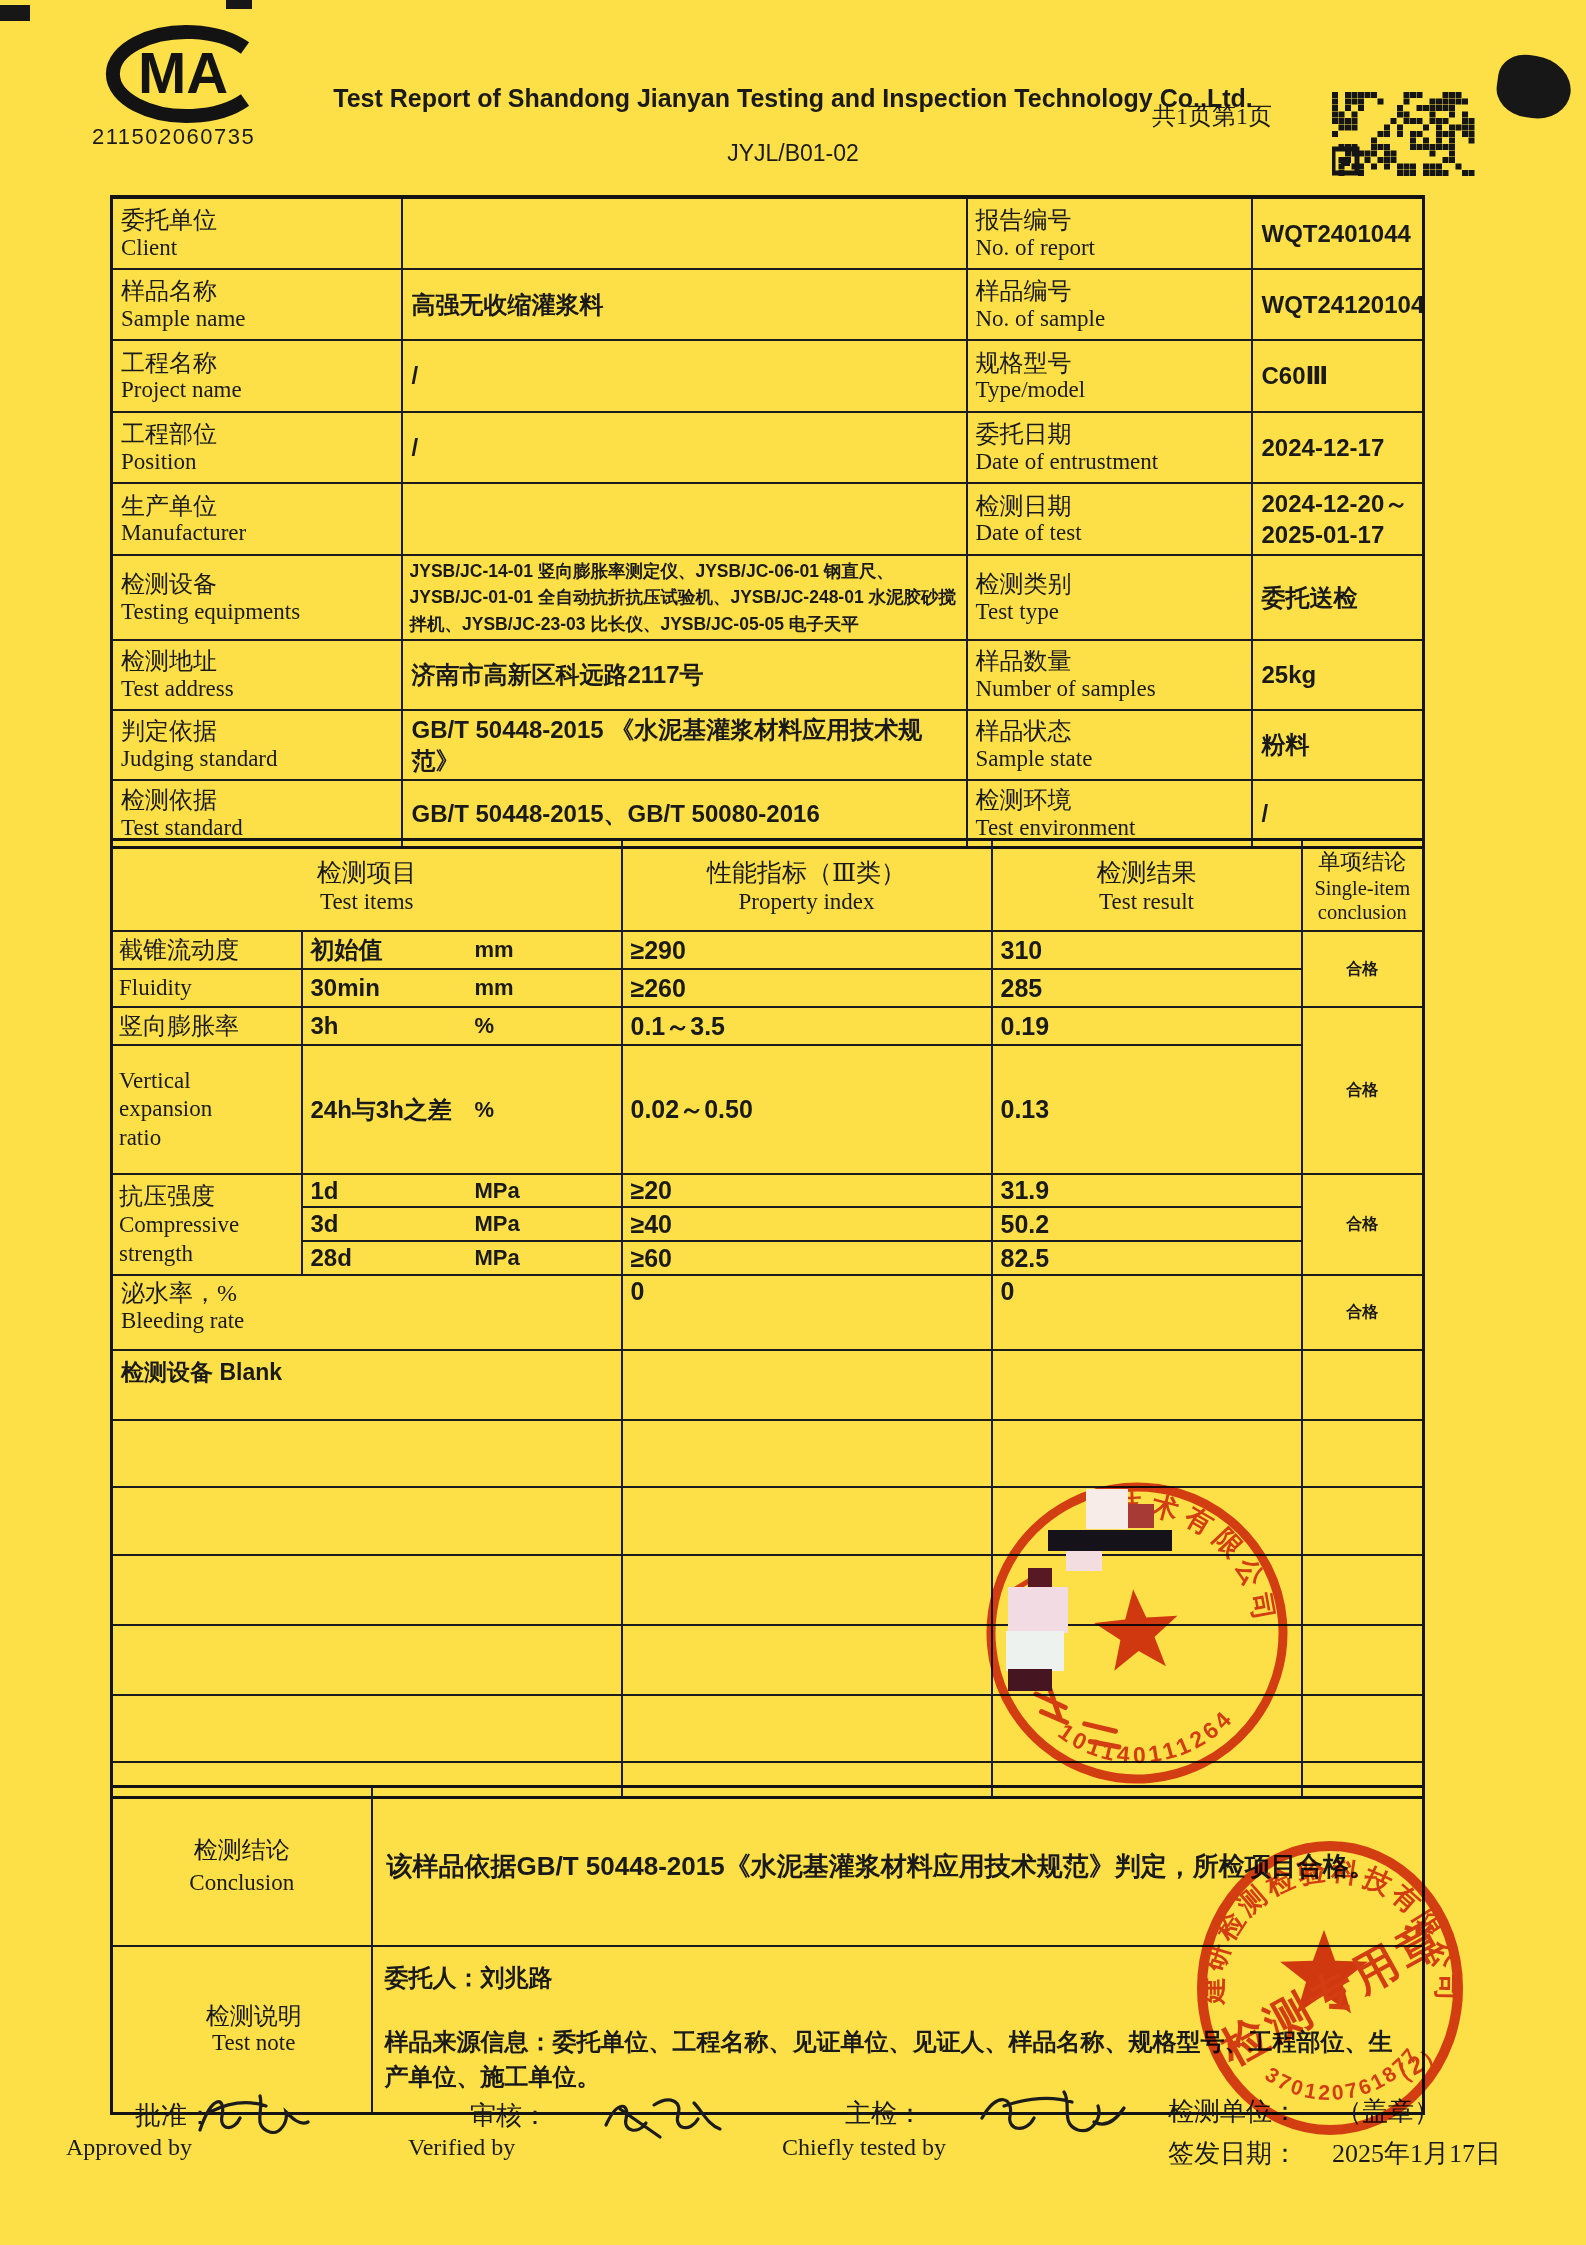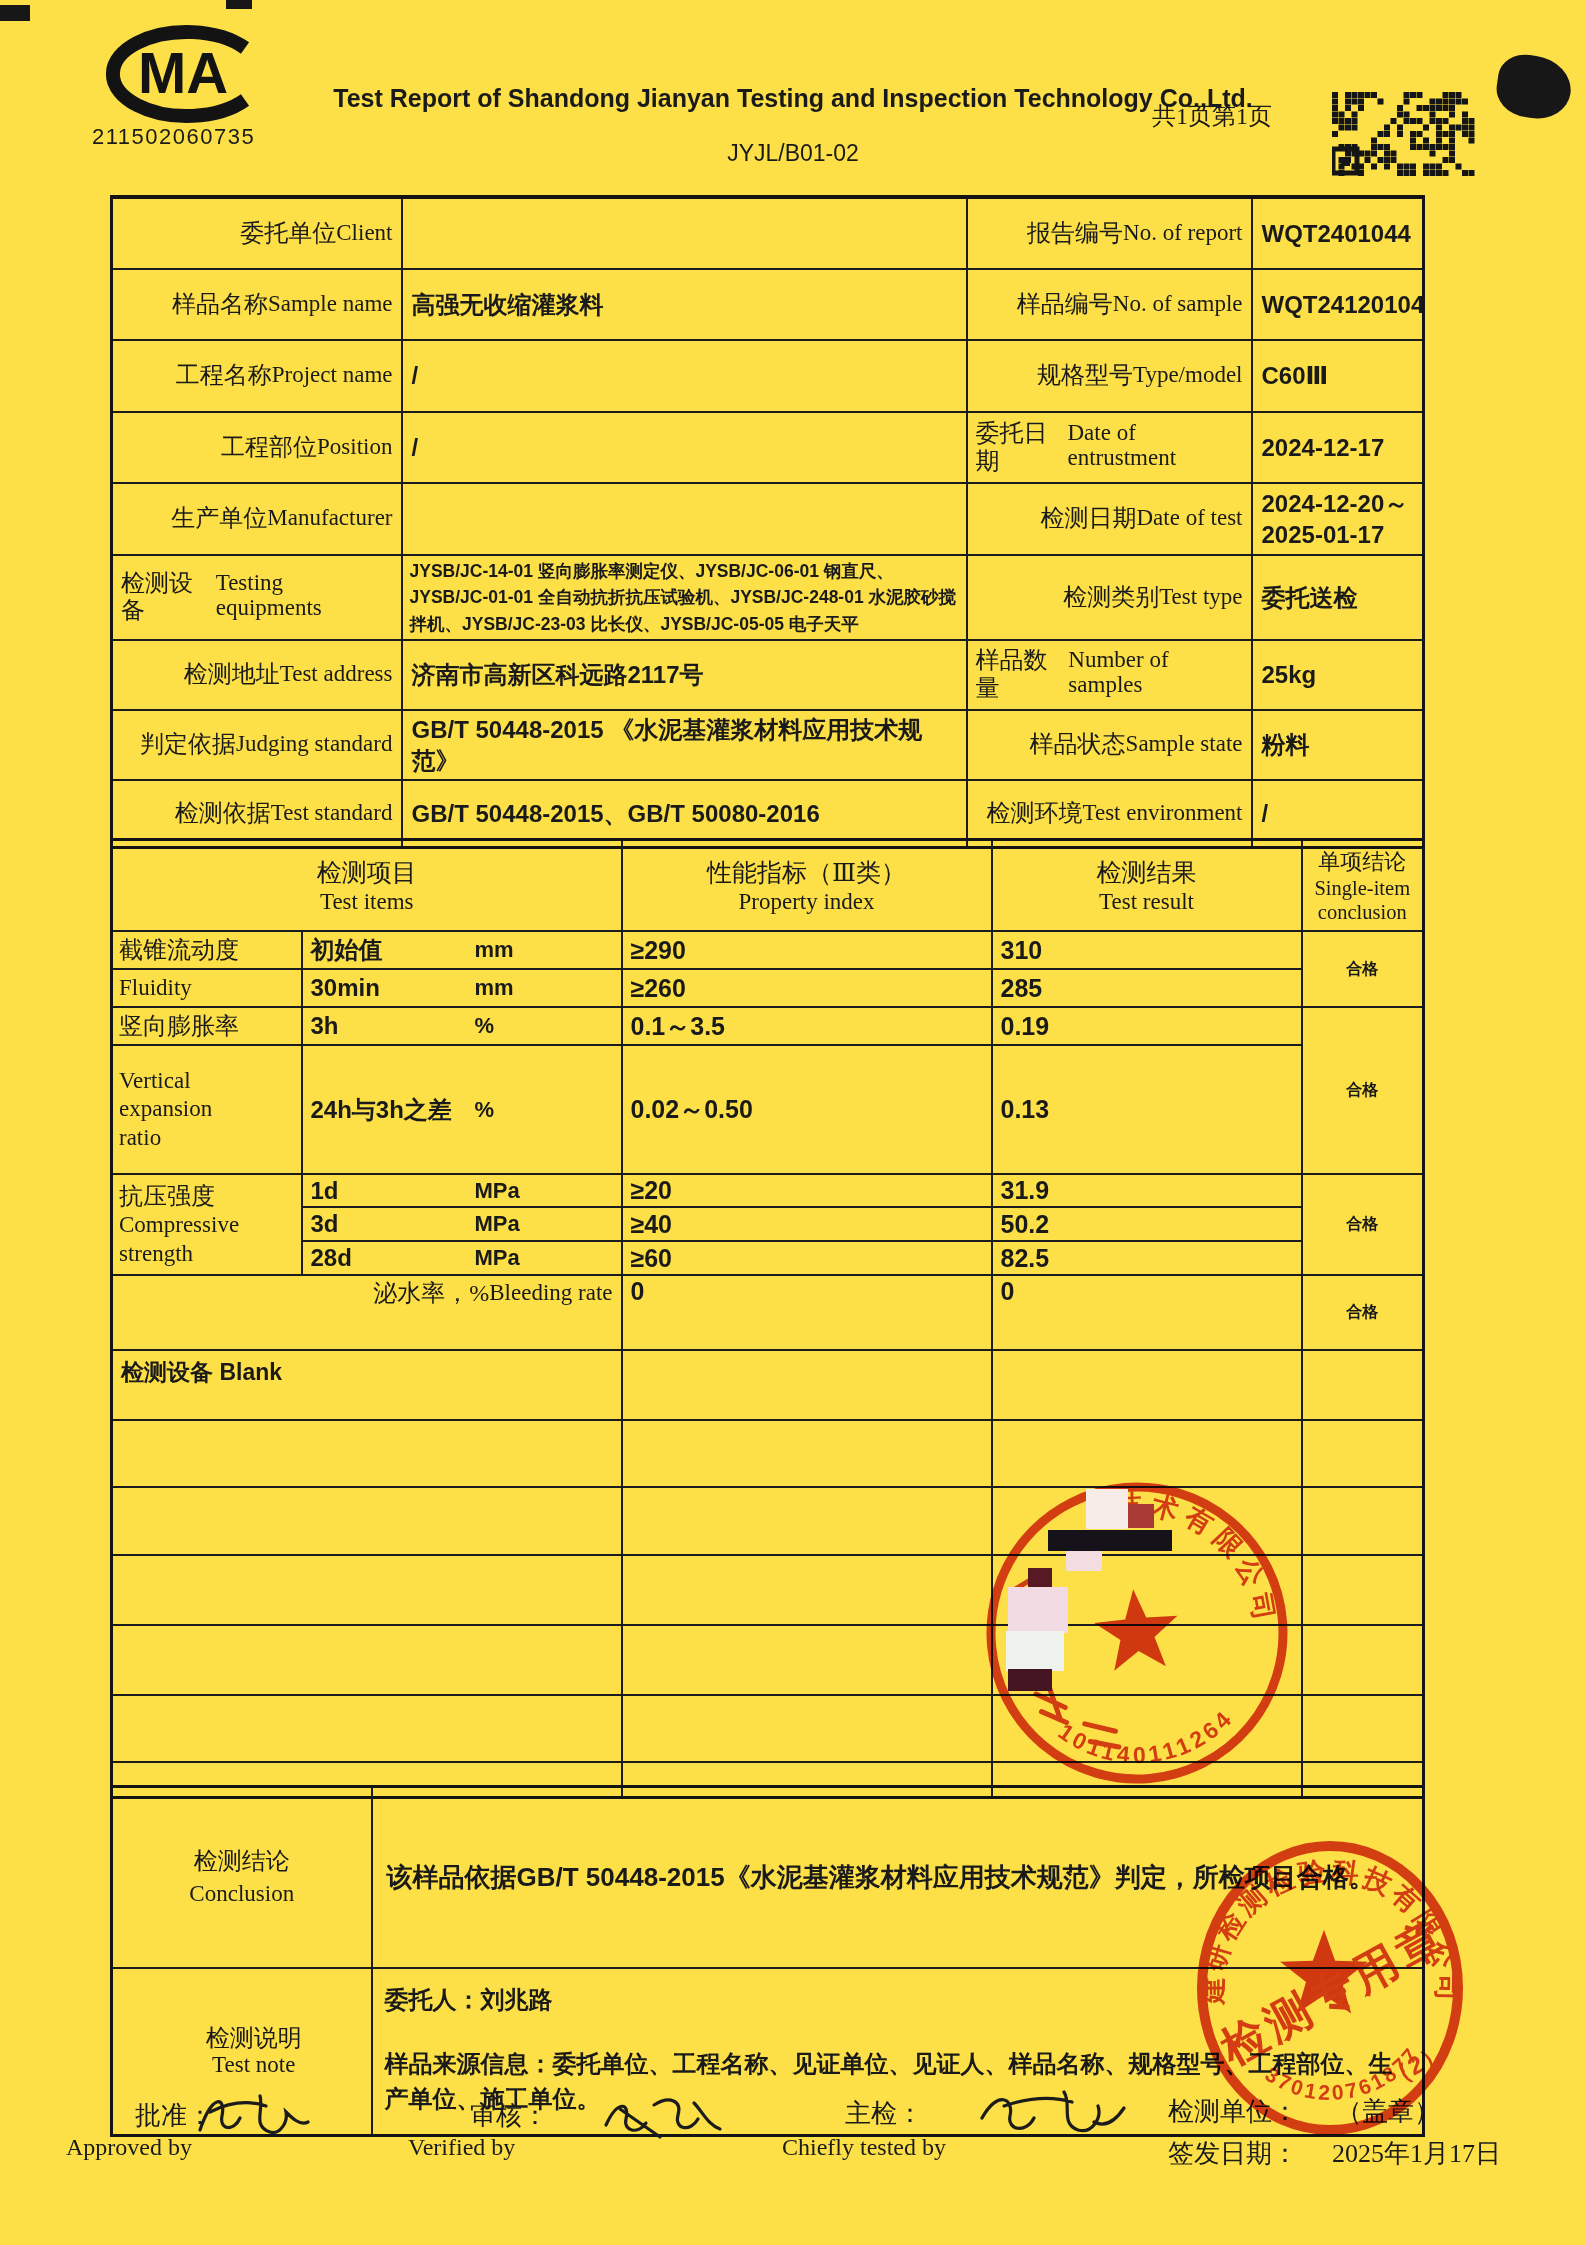--- a/index.html
+++ b/index.html
@@ -17,21 +17,21 @@
   .cma-code{left:92px;top:124px;font-size:22px;letter-spacing:1.5px;font-family:"Liberation Sans","DejaVu Sans",sans-serif;}
 
   
   table{border-collapse:collapse;table-layout:fixed;}
   .grid{position:absolute;left:110px;width:1312px;border:3px solid #141414;}
   .grid td{border:2px solid #1c1c1c;padding:0;vertical-align:middle;overflow:hidden;}
   #info-table{top:195px;border-top-width:4px;}
   #results-table{top:838px;}
   #conclusion-table{top:1785px;}
 
-  .lblcell{display:flex;flex-direction:row;justify-content:flex-end;height:100%;
+  .lblcell{display:flex;flex-direction:column;justify-content:flex-end;height:100%;
            padding:5px 8px;box-sizing:border-box;}
   .lcn{font-size:24px;line-height:1.15;}
   .len{font-size:23px;line-height:1.1;}
   .val{font-family:"Liberation Sans","DejaVu Sans",sans-serif;font-weight:bold;font-size:24px;
        padding:3px 9px;white-space:pre-line;line-height:1.3;}
   .equip{font-size:17.5px;line-height:1.5;padding:2px 7px;}
 
   .hcell{display:flex;flex-direction:column;justify-content:space-between;align-items:center;height:100%;
          padding:9px 4px;box-sizing:border-box;}
   .hcn{font-size:25px;}
@@ -605,21 +605,21 @@
         </tr>
   </tbody>
     </table>
 
   <table class="grid" id="conclusion-table">
     <colgroup>
         <col style="width:260px">
         <col style="width:1052px">
       </colgroup>
     <tbody>
-        <tr style="height:181px">
+        <tr style="height:159px">
       <td>
             <div class="clabel">
               <span class="lcn">检测结论</span>
               <span class="len">Conclusion</span>
             </div>
           </td>
       <td>
             <div class="ctext">该样品依据GB/T 50448-2015《水泥基灌浆材料应用技术规范》判定，所检项目合格。</div>
           </td>
     </tr>

